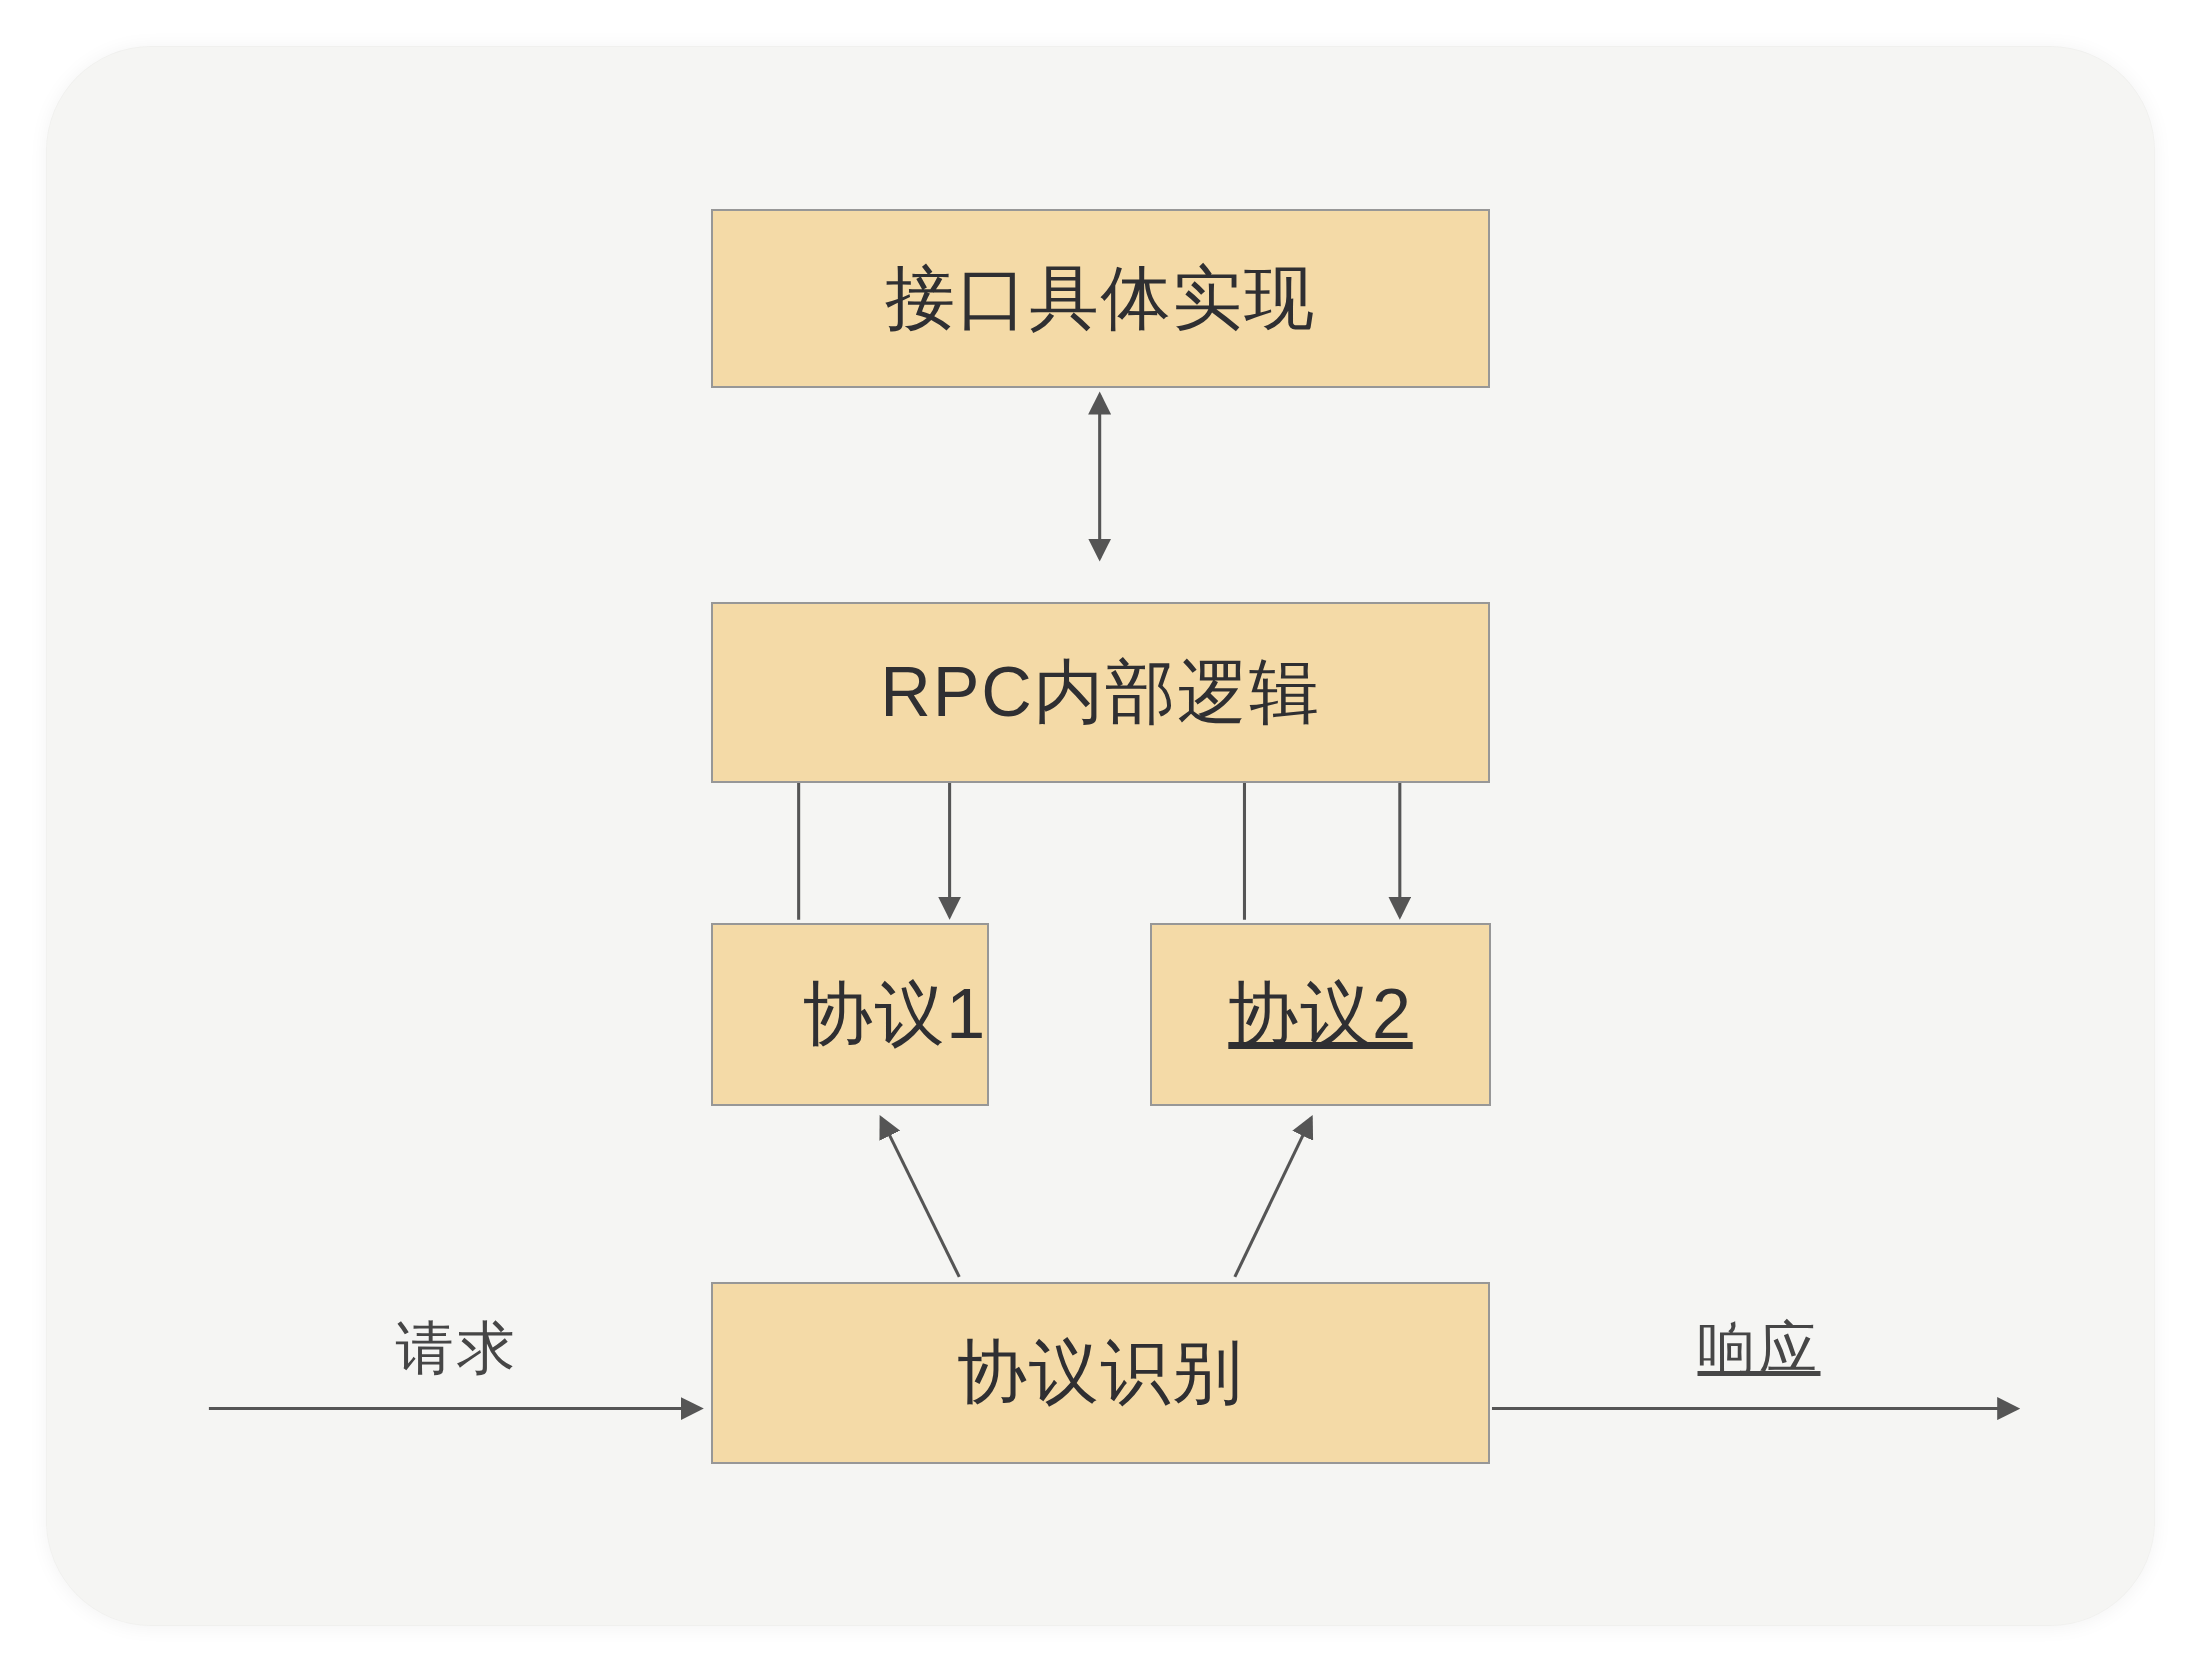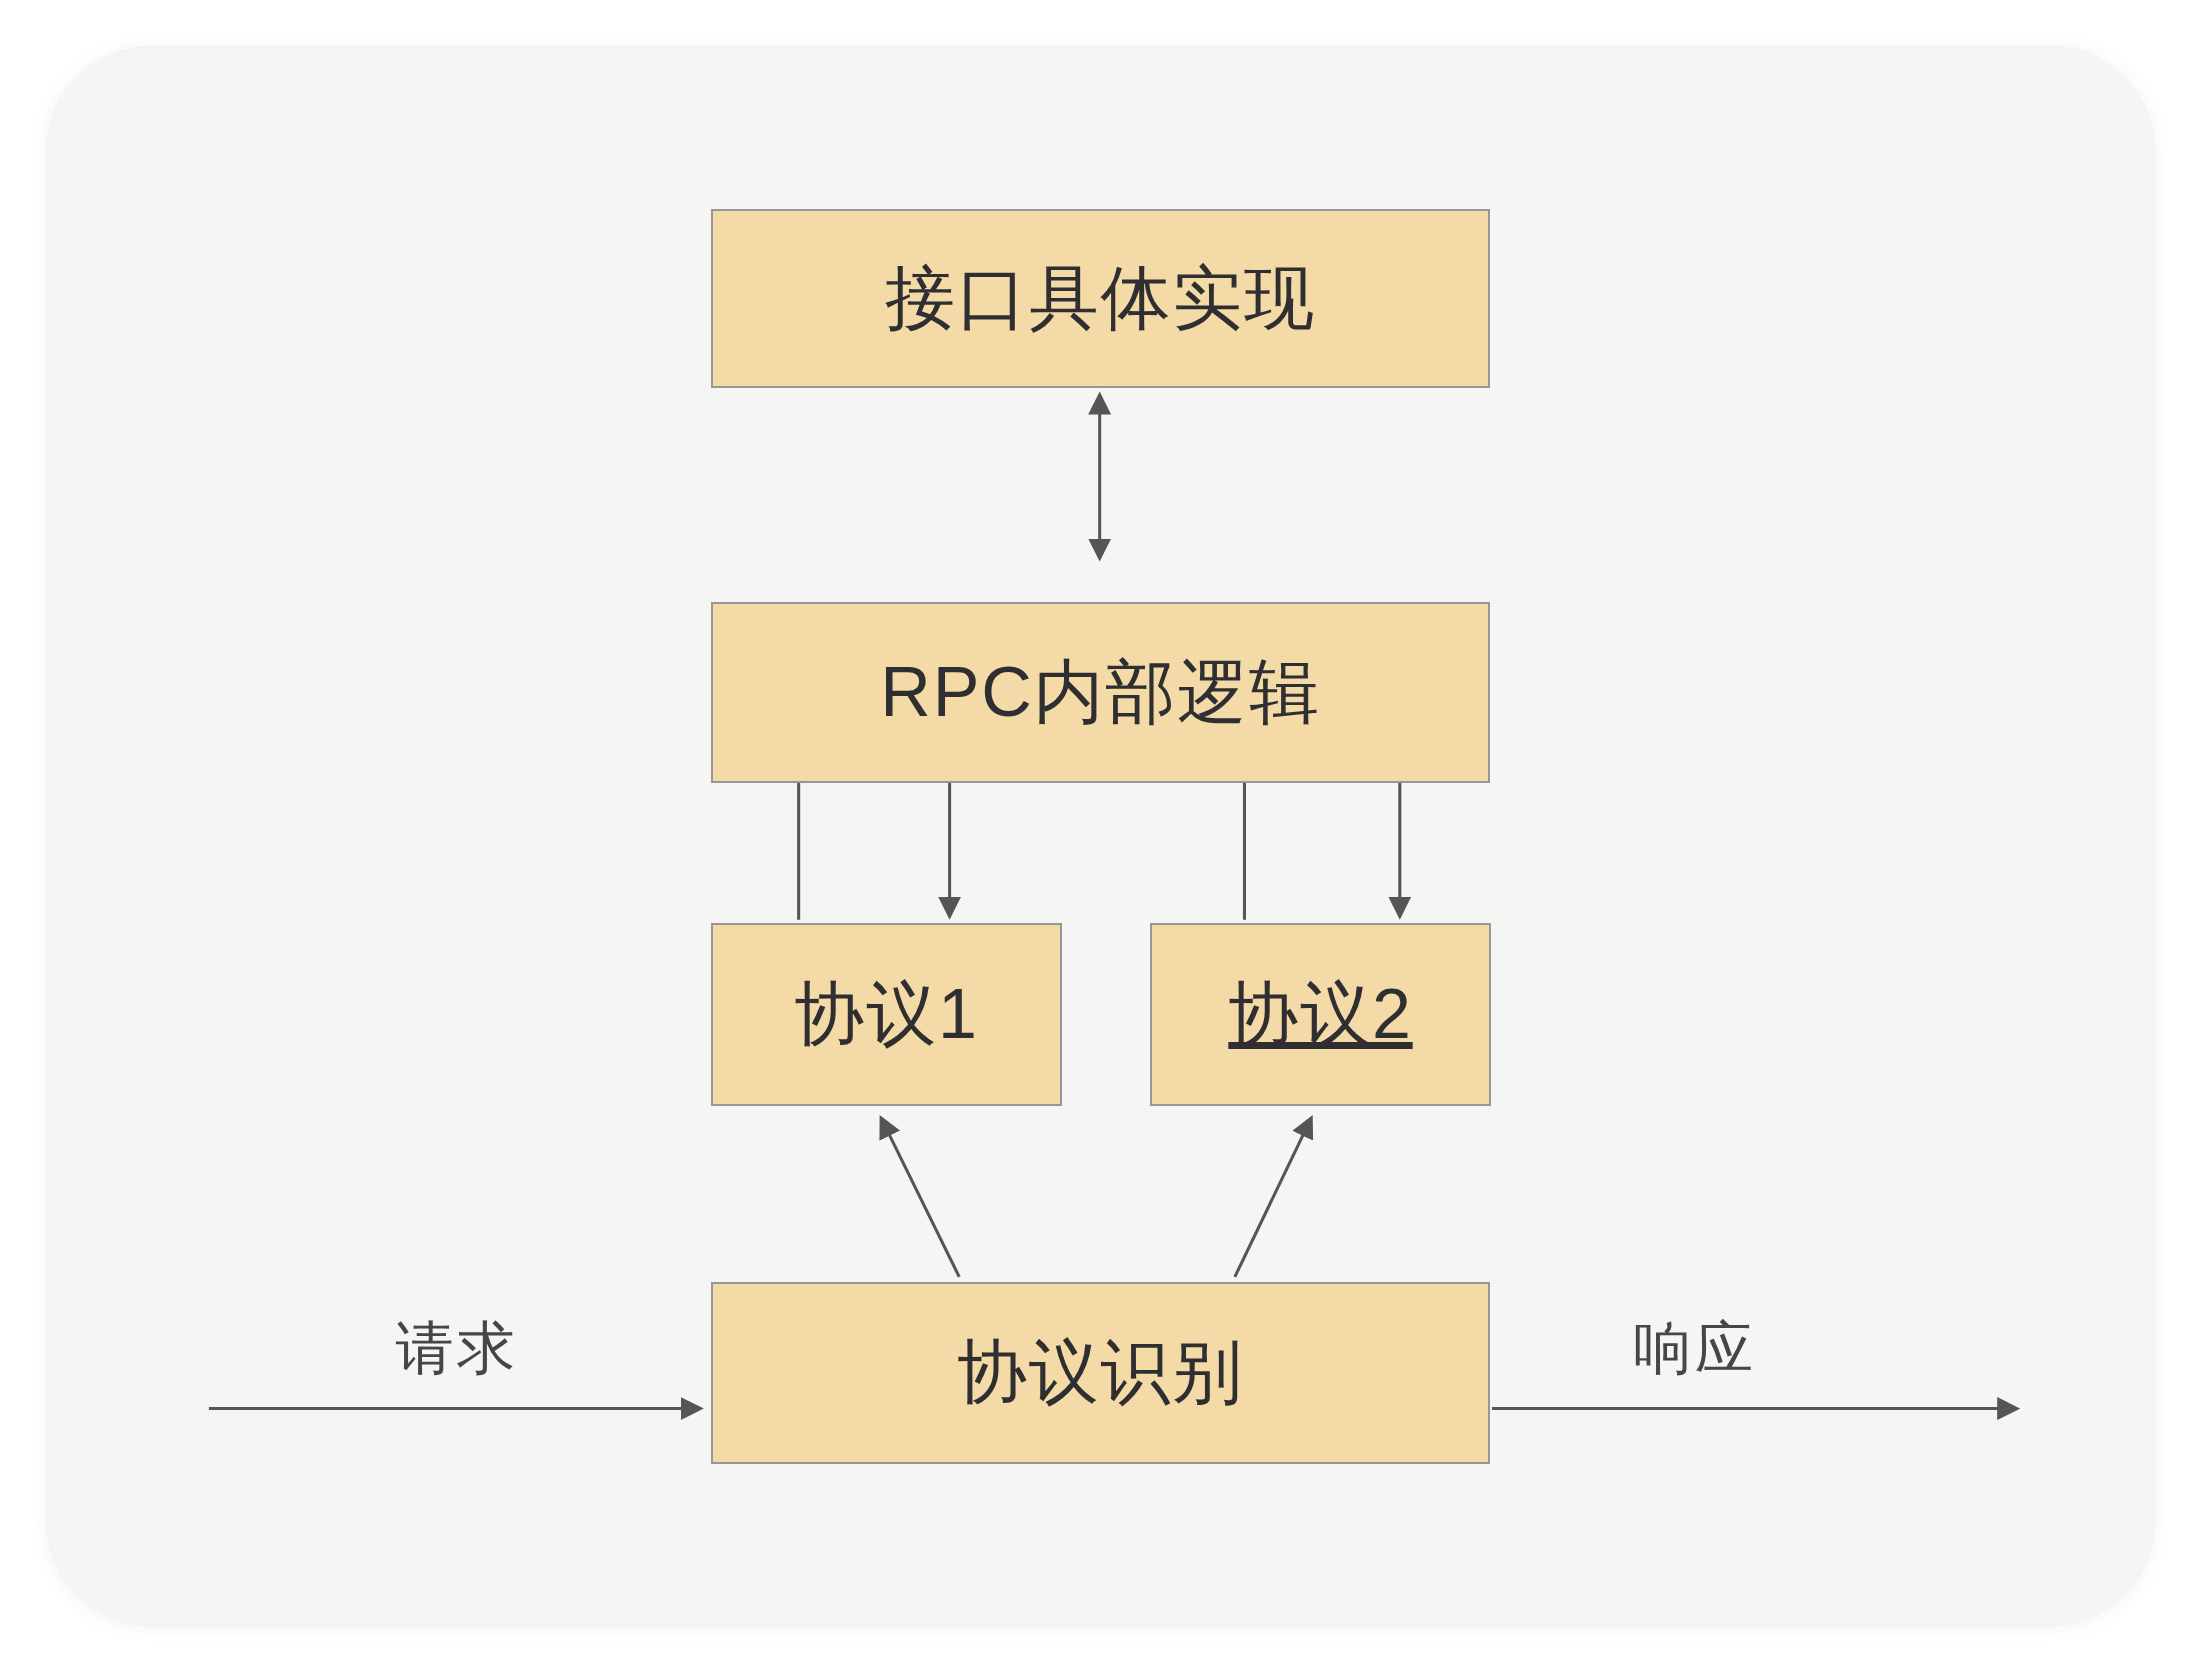--- a/index.html
+++ b/index.html
@@ -33,33 +33,33 @@
     background:var(--node-fill);
     border:2.6px solid var(--node-border);
     display:flex;align-items:center;justify-content:center;
     font-size:70px;
     color:var(--node-text);
     letter-spacing:1.8px;
     white-space:nowrap;
   }
   .node-impl  {left:711px; top:209px;  width:779px; height:179px;}
   .node-rpc   {left:711px; top:565px;  width:779px; height:181px;margin-top:37px;}
-  .node-proto1{left:711px; top:923px; width:351px; height:183px;}
+  .node-proto1{left:711px; top:923px; width:278px; height:183px;justify-content:flex-end;}
   .node-proto2{left:1150px;top:923px; width:341px; height:183px;text-decoration:underline;}
   .node-recog {left:711px; top:1282px; width:779px; height:182px;text-align:right;}
   .edge-label{
     position:absolute;
     width:246px;
     text-align:center;
     font-size:58px;
     color:var(--label-text);
     letter-spacing:3.5px;
   }
   .edge-label-request {left:334px; top:1310px;}
-  .edge-label-response{left:1572px;top:1310px;}
+  .edge-label-response{left:1636px;top:1310px;text-decoration:underline;}
   .connector-layer{
     position:absolute;left:0;top:0;
     width:2209px;height:1678px;
     pointer-events:none;
   }
   .connector-layer line{
     stroke:var(--arrow);
     stroke-width:3.5;
   }
   .arrowhead-shape{fill:var(--arrow);}

